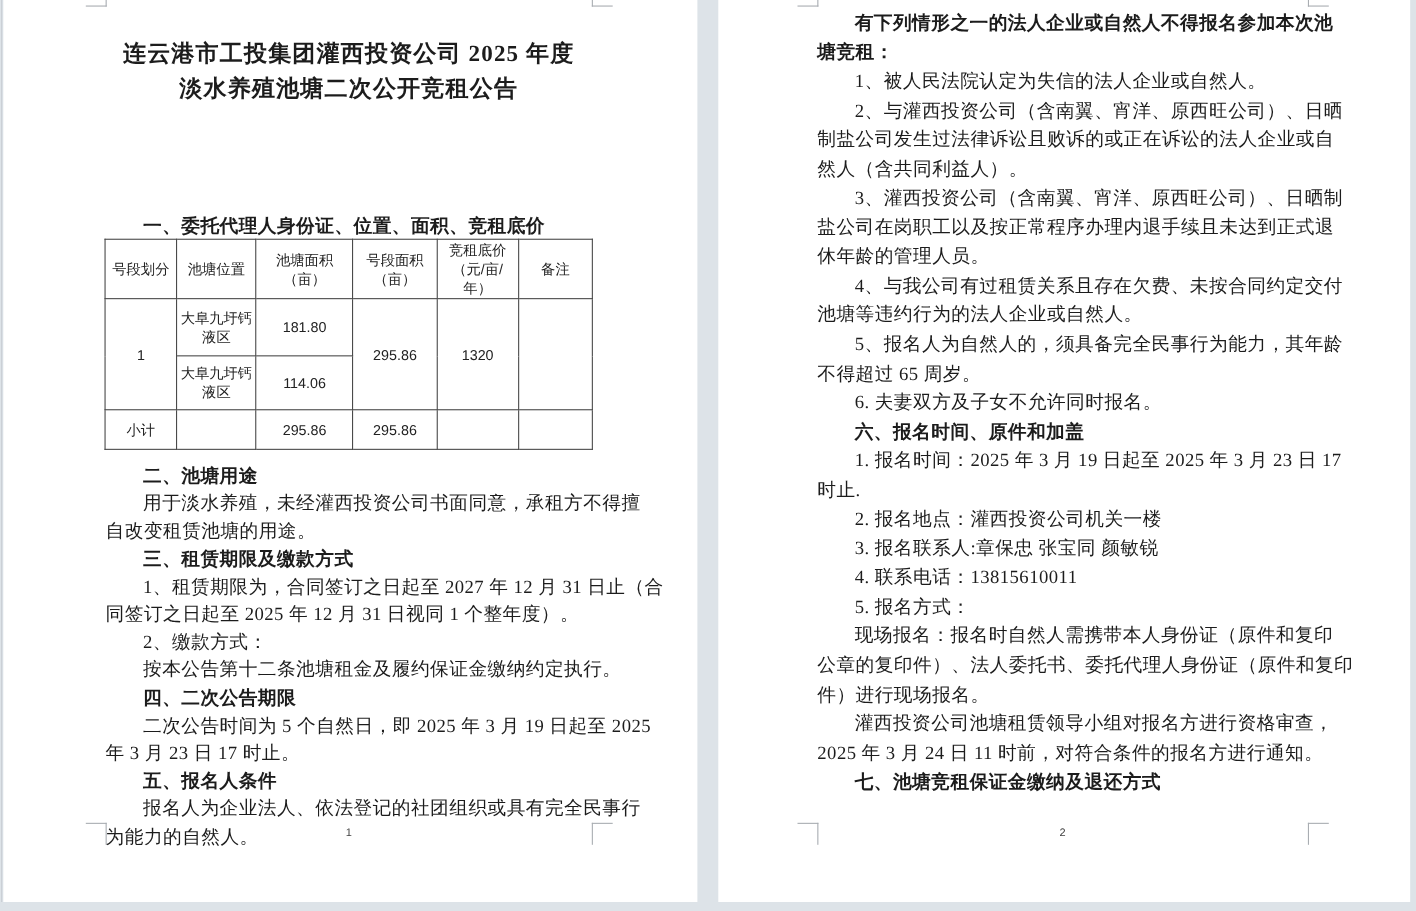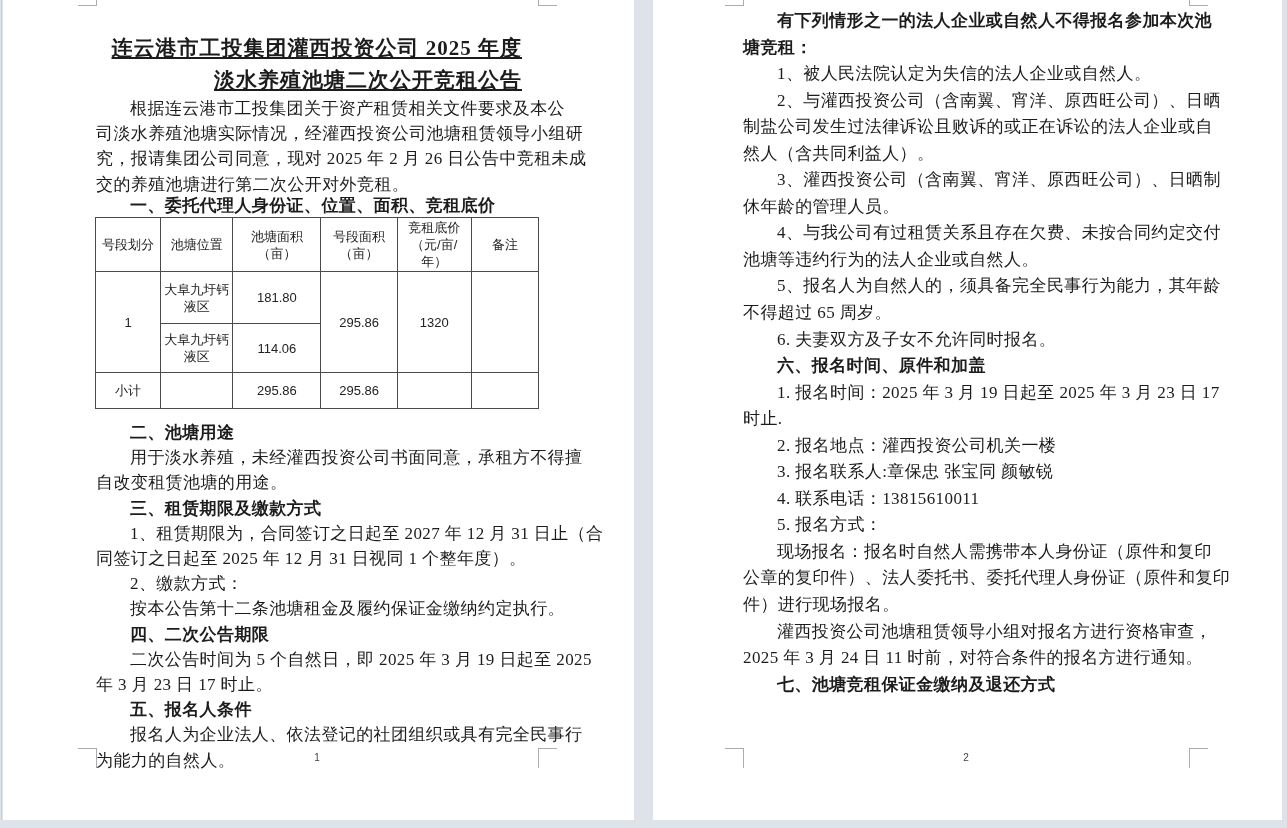--- a/index.html
+++ b/index.html
@@ -11,22 +11,22 @@
   }
   .edge-line{position:absolute;left:1px;top:0;width:1px;height:820px;background:#c9ced4;}
   .page{position:absolute;top:0;height:820px;background:#ffffff;}
   #page1{left:3px;width:631px;}
   #page2{left:653px;width:629px;}
   .crop{position:absolute;width:18px;}
   .crop.tl,.crop.tr{top:0;height:5px;border-bottom:1px solid #a9adb2;}
   .crop.bl,.crop.br{top:748px;height:19px;border-top:1px solid #a9adb2;}
   .crop.tl,.crop.bl{border-right:1px solid #a9adb2;}
   .crop.tr,.crop.br{border-left:1px solid #a9adb2;}
-  .title{position:absolute;left:77px;width:442px;top:32px;
-         font-size:21px;font-weight:bold;line-height:32px;text-align:right;letter-spacing:1px;text-decoration:underline;}
+  .title{position:absolute;left:93px;width:442px;top:32px;
+         font-size:21px;font-weight:bold;line-height:32px;text-align:center;letter-spacing:1px;}
   .flow{position:absolute;left:93px;width:442px;}
   .ln{white-space:nowrap;font-size:17px;line-height:25.2px;letter-spacing:0.4px;}
   #page2 .ln{line-height:26.55px;}
   .ind{padding-left:34px;}
   .b{font-weight:bold;}
   .intro{top:96px;}
   .h1line{top:193px;}
   .afterTable{top:420px;}
   .p2flow{left:90px;width:446px;top:8px;}
   table.pond{
@@ -52,26 +52,20 @@
   <div class="crop tl" style="left:75px"></div>
   <div class="crop tr" style="left:535px"></div>
   <div class="crop bl" style="left:75px"></div>
   <div class="crop br" style="left:535px"></div>
 
   <div class="title">
     <div>连云港市工投集团灌西投资公司 2025 年度</div>
     <div>淡水养殖池塘二次公开竞租公告</div>
   </div>
 
-  <div class="flow intro">
-    <div class="ln ind">根据连云港市工投集团关于资产租赁相关文件要求及本公</div>
-    <div class="ln">司淡水养殖池塘实际情况，经灌西投资公司池塘租赁领导小组研</div>
-    <div class="ln">究，报请集团公司同意，现对 2025 年 2 月 26 日公告中竞租未成</div>
-    <div class="ln">交的养殖池塘进行第二次公开对外竞租。</div>
-  </div>
 
   <div class="flow h1line">
     <div class="ln ind b">一、委托代理人身份证、位置、面积、竞租底价</div>
   </div>
 
   <table class="pond">
     <colgroup>
       <col style="width:65px">
         <col style="width:72px">
         <col style="width:88px">
@@ -138,20 +132,21 @@
   <div class="crop br" style="left:536px"></div>
 
   <div class="flow p2flow">
     <div class="ln ind b">有下列情形之一的法人企业或自然人不得报名参加本次池</div>
     <div class="ln b">塘竞租：</div>
     <div class="ln ind">1、被人民法院认定为失信的法人企业或自然人。</div>
     <div class="ln ind">2、与灌西投资公司（含南翼、宵洋、原西旺公司）、日晒</div>
     <div class="ln">制盐公司发生过法律诉讼且败诉的或正在诉讼的法人企业或自</div>
     <div class="ln">然人（含共同利益人）。</div>
     <div class="ln ind">3、灌西投资公司（含南翼、宵洋、原西旺公司）、日晒制</div>
+    <div class="ln">盐公司在岗职工以及按正常程序办理内退手续且未达到正式退</div>
     <div class="ln">休年龄的管理人员。</div>
     <div class="ln ind">4、与我公司有过租赁关系且存在欠费、未按合同约定交付</div>
     <div class="ln">池塘等违约行为的法人企业或自然人。</div>
     <div class="ln ind">5、报名人为自然人的，须具备完全民事行为能力，其年龄</div>
     <div class="ln">不得超过 65 周岁。</div>
     <div class="ln ind">6. 夫妻双方及子女不允许同时报名。</div>
     <div class="ln ind b">六、报名时间、原件和加盖</div>
     <div class="ln ind">1. 报名时间：2025 年 3 月 19 日起至 2025 年 3 月 23 日 17</div>
     <div class="ln">时止.</div>
     <div class="ln ind">2. 报名地点：灌西投资公司机关一楼</div>

